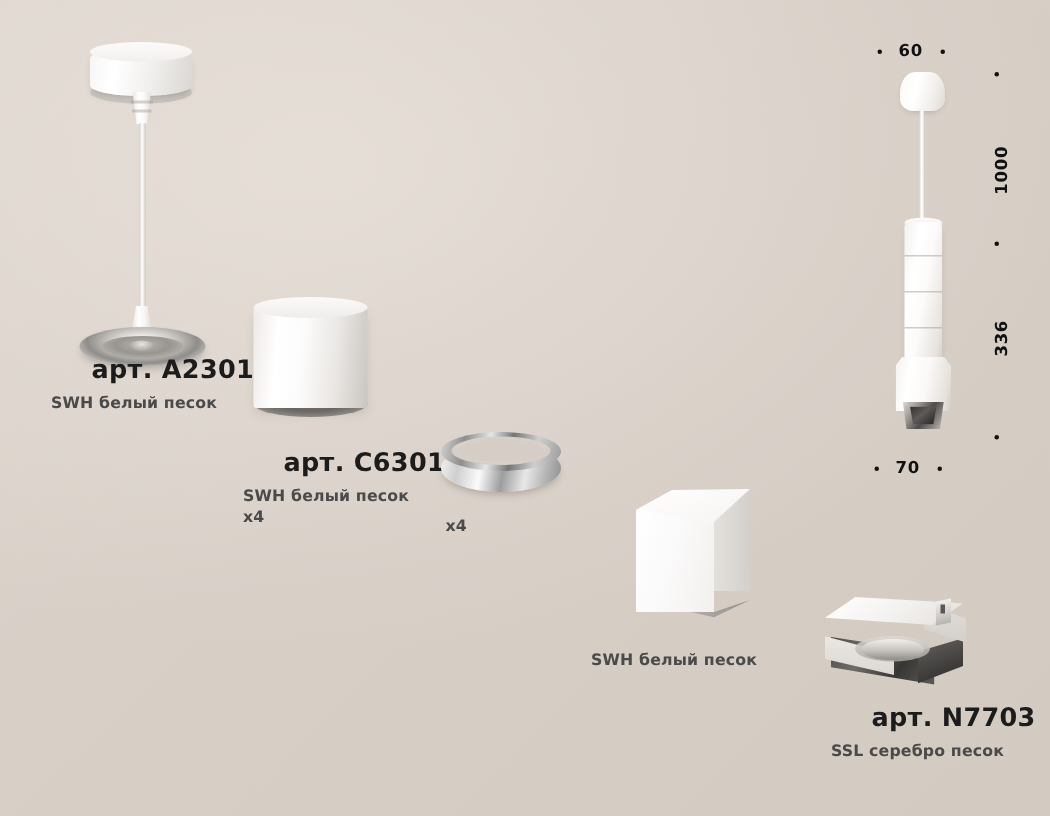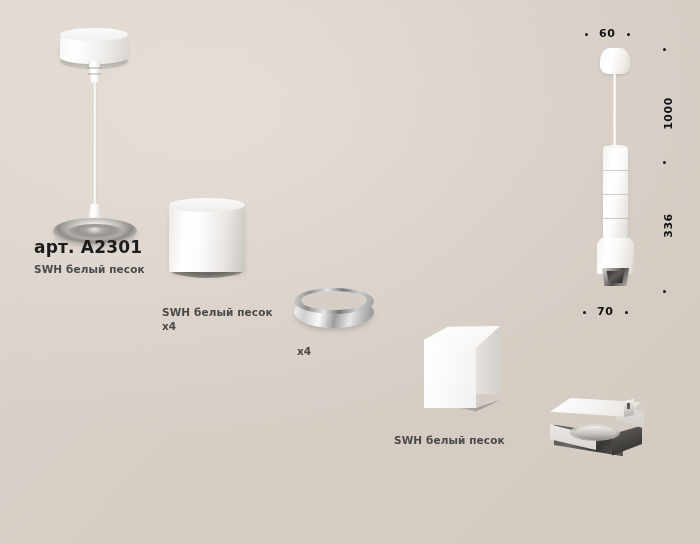--- a/index.html
+++ b/index.html
@@ -27,20 +27,21 @@
 
   
   .label { position: absolute; }
   .art {
     font-size: 17px;
     font-weight: bold;
     color: #1c1c1c;
     letter-spacing: 0.2px;
     white-space: nowrap;
     line-height: 1.1;
+    margin-left: 27px;
   }
   .desc {
     font-size: 10.5px;
     font-weight: bold;
     color: #4a4a4a;
     line-height: 1.35;
     white-space: pre-line;
     margin-top: 5px;
     letter-spacing: 0.1px;
   }
@@ -307,20 +308,21 @@
     <div class="desc">SWH белый песок</div>
   </div>
 
   <div id="prod-c6301">
     <div class="c-cyl-bottom"></div>
     <div class="c-cyl-rim"></div>
     <div class="c-cyl-body"></div>
     <div class="c-cyl-top"></div>
   </div>
   <div class="label" style="left:162px; top:300px;">
+    <div class="art">арт. C6301</div>
     <div class="desc">SWH белый песок</div>
     <div class="desc" style="margin-top:0">x4</div>
   </div>
 
   <div id="prod-a2060">
     <div class="r-outer"></div>
     <div class="r-face"></div>
     <div class="r-inner"></div>
     <div class="r-inner2"></div>
   </div>
@@ -341,20 +343,24 @@
   <div id="prod-n7703">
     <div class="n-reflector"></div>
     <div class="n-reflector-r"></div>
     <div class="n-left"></div>
     <div class="n-right"></div>
     <div class="n-top"></div>
     <div class="n-lens-ring"></div>
     <div class="n-lens"></div>
     <div class="n-connector"></div>
     <div class="n-connector-dot"></div>
+  </div>
+  <div class="label" style="left:554px; top:470px;">
+    <div class="art">арт. N7703</div>
+    <div class="desc">SSL серебро песок</div>
   </div>
 
   <div id="prod-assembly">
     <div class="p-canopy"></div>
     <div class="p-rod"></div>
     <div class="p-tube-top"></div>
     <div class="p-tube"></div>
     <div class="p-seam" style="top:122px"></div>
     <div class="p-seam" style="top:146px"></div>
     <div class="p-seam" style="top:170px"></div>

